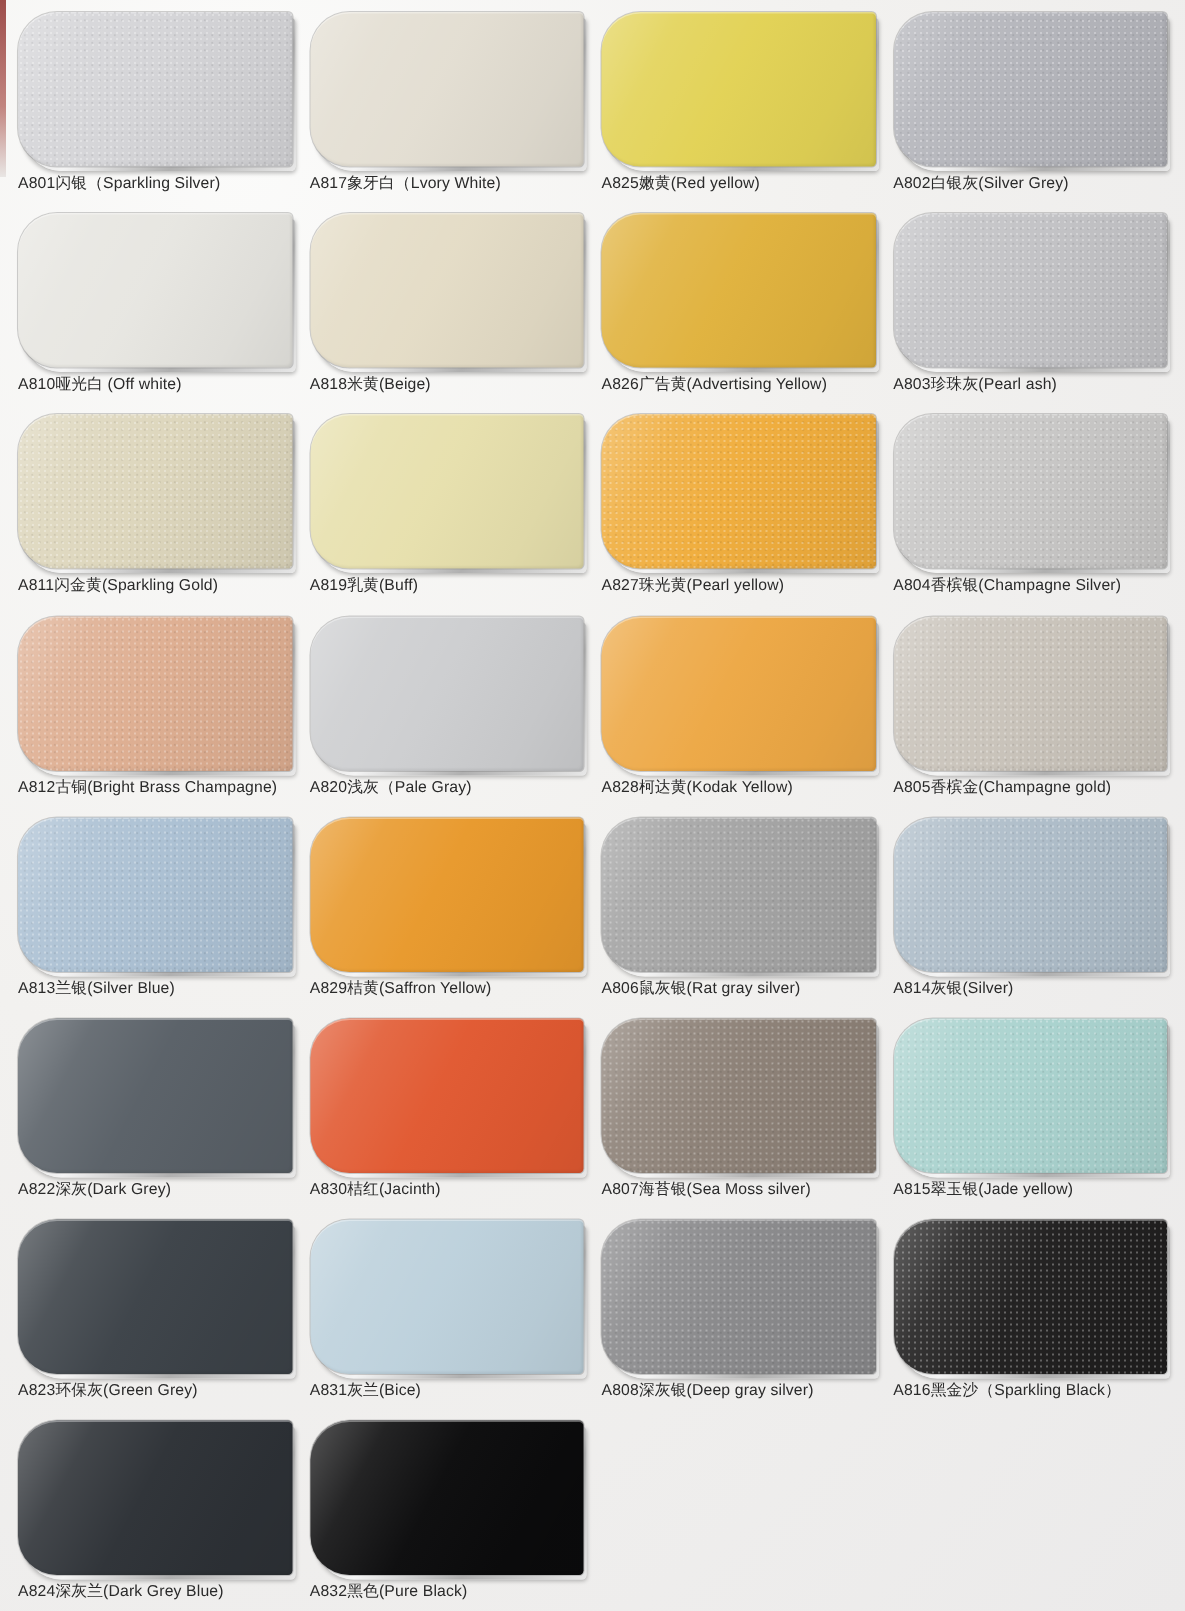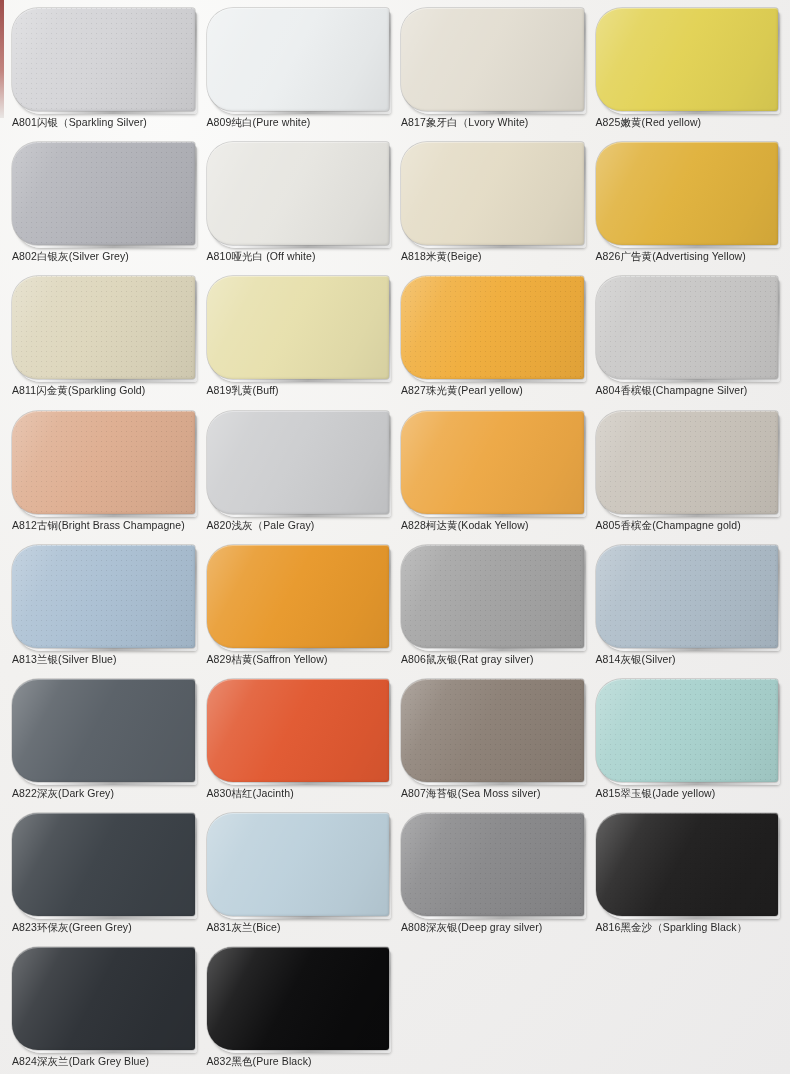--- a/index.html
+++ b/index.html
@@ -126,27 +126,20 @@
     <div class="swatch-cell">
       <div class="chip-wrap">
         <div class="chip-edge"></div>
         <div class="chip-face metallic" style="background-color: rgb(212, 212, 215);"></div>
       </div>
       <div class="chip-caption">A801闪银（Sparkling Silver)</div>
     </div>
     <div class="swatch-cell">
       <div class="chip-wrap">
         <div class="chip-edge"></div>
-        <div class="chip-face" style="background-color: rgb(236, 239, 240);"></div>
-      </div>
-      <div class="chip-caption">A809纯白(Pure white)</div>
-    </div>
-    <div class="swatch-cell">
-      <div class="chip-wrap">
-        <div class="chip-edge"></div>
         <div class="chip-face" style="background-color: rgb(227, 222, 210);"></div>
       </div>
       <div class="chip-caption">A817象牙白（Lvory White)</div>
     </div>
     <div class="swatch-cell">
       <div class="chip-wrap">
         <div class="chip-edge"></div>
         <div class="chip-face" style="background-color: rgb(226, 210, 85);"></div>
       </div>
       <div class="chip-caption">A825嫩黄(Red yellow)</div>
@@ -171,20 +164,27 @@
         <div class="chip-face" style="background-color: rgb(228, 220, 198);"></div>
       </div>
       <div class="chip-caption">A818米黄(Beige)</div>
     </div>
     <div class="swatch-cell">
       <div class="chip-wrap">
         <div class="chip-edge"></div>
         <div class="chip-face" style="background-color: rgb(224, 178, 61);"></div>
       </div>
       <div class="chip-caption">A826广告黄(Advertising Yellow)</div>
+    </div>
+    <div class="swatch-cell">
+      <div class="chip-wrap">
+        <div class="chip-edge"></div>
+        <div class="chip-face metallic" style="background-color: rgb(194, 194, 197);"></div>
+      </div>
+      <div class="chip-caption">A803珍珠灰(Pearl ash)</div>
     </div>
     <div class="swatch-cell">
       <div class="chip-wrap">
         <div class="chip-edge"></div>
         <div class="chip-face metallic" style="background-color: rgb(221, 214, 188);"></div>
       </div>
       <div class="chip-caption">A811闪金黄(Sparkling Gold)</div>
     </div>
     <div class="swatch-cell">
       <div class="chip-wrap">

